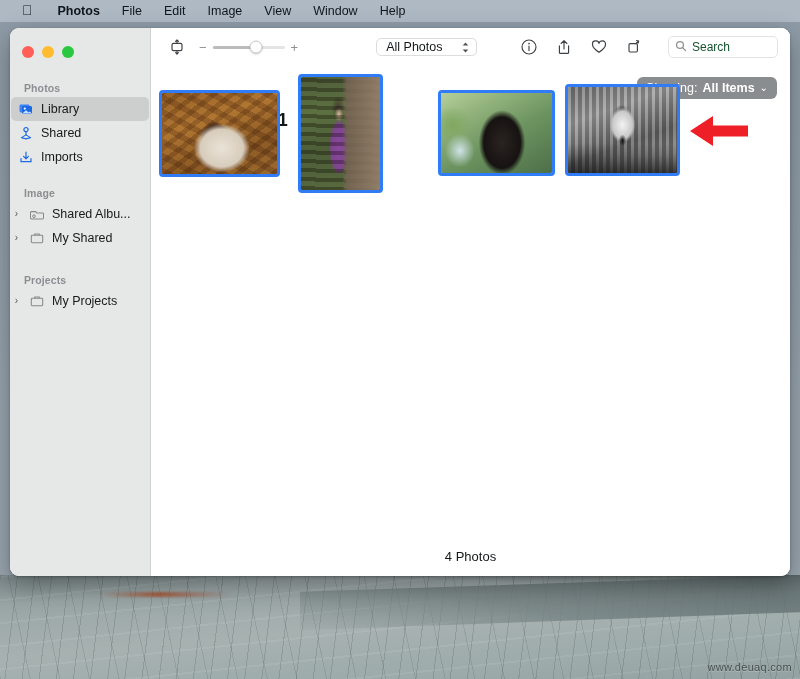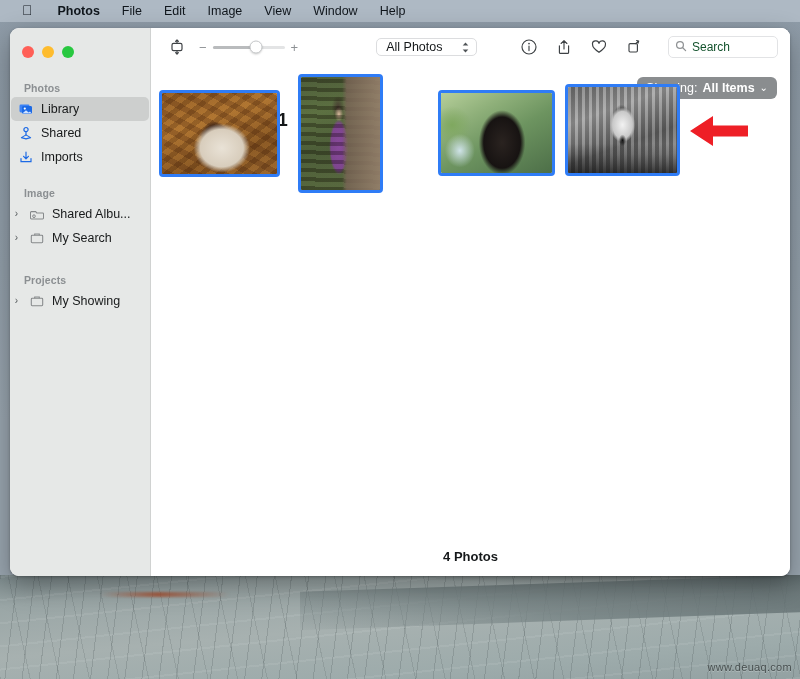--- a/index.html
+++ b/index.html
@@ -232,21 +232,21 @@
       linear-gradient(160deg, #6e6e6e 0%, #9a9a9a 30%, #5d5d5d 62%, #8a8a8a 100%);
   }
 
   #arrow {
     position: absolute; left: 538px; top: 48px;
     width: 60px; height: 34px;
   }
 
   #photo-count {
     position: absolute; left: 0; right: 0; bottom: 12px;
-    text-align: center; font-size: 13px; font-weight: bold; color: #15181a;
+    text-align: center; font-size: 13px; font-weight: normal; color: #15181a;
   }
 </style>
 </head>
 <body>
 
 <div id="desktop">
   <div id="desktop-rock"></div>
   <div id="desktop-rock-dark"></div>
   <div id="desktop-red-streak"></div>
   <div id="watermark">www.deuaq.com</div>
@@ -325,34 +325,34 @@
     </div>
 
     <div class="sb-item sub">
       <span class="chev">›</span>
       <span class="ico">
         <svg width="16" height="16" viewBox="0 0 16 16">
           <path d="M3.2 5.3 h9.6 a.9.9 0 0 1 .9.9 v5.6 a.9.9 0 0 1-.9.9 H3.2 a.9.9 0 0 1-.9-.9 V6.2 a.9.9 0 0 1 .9-.9 z" fill="none" stroke="#86898b" stroke-width="1.05"></path>
           <path d="M5.7 5.3 V3.9 h4.6 v1.4" fill="none" stroke="#86898b" stroke-width="1.05"></path>
         </svg>
       </span>
-      <span class="sb-label">My Search</span>
+      <span class="sb-label">My Shared</span>
     </div>
 
     <div class="sb-head projects">Projects</div>
 
     <div class="sb-item sub">
       <span class="chev">›</span>
       <span class="ico">
         <svg width="16" height="16" viewBox="0 0 16 16">
           <path d="M3.2 5.3 h9.6 a.9.9 0 0 1 .9.9 v5.6 a.9.9 0 0 1-.9.9 H3.2 a.9.9 0 0 1-.9-.9 V6.2 a.9.9 0 0 1 .9-.9 z" fill="none" stroke="#86898b" stroke-width="1.05"></path>
           <path d="M5.7 5.3 V3.9 h4.6 v1.4" fill="none" stroke="#86898b" stroke-width="1.05"></path>
         </svg>
       </span>
-      <span class="sb-label">My Showing</span>
+      <span class="sb-label">My Projects</span>
     </div>
   </div>
 
   <div id="content">
 
     <div id="toolbar">
 
       <span class="tb-btn" id="tb-fullscreen">
         <svg width="18" height="18" viewBox="0 0 18 18">
           <rect x="4" y="5.4" width="10" height="7.2" rx="1.6" fill="none" stroke="#3e4245" stroke-width="1.2"></rect>

